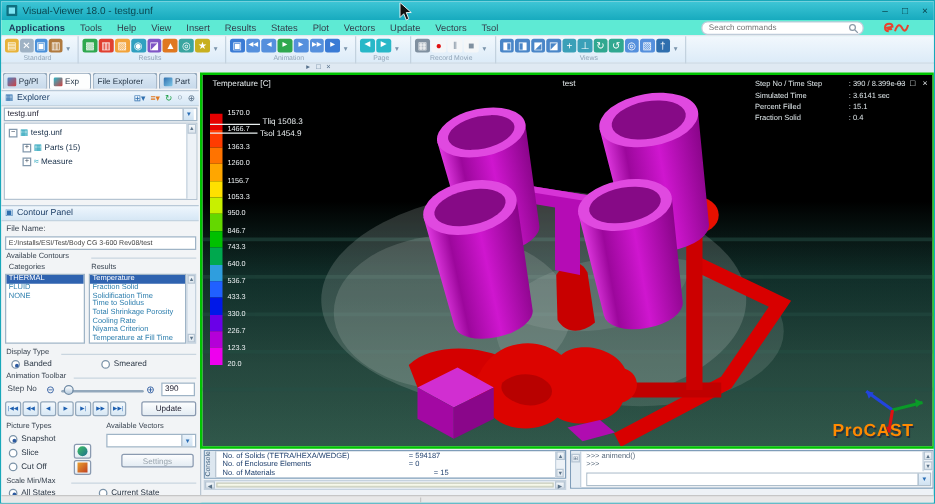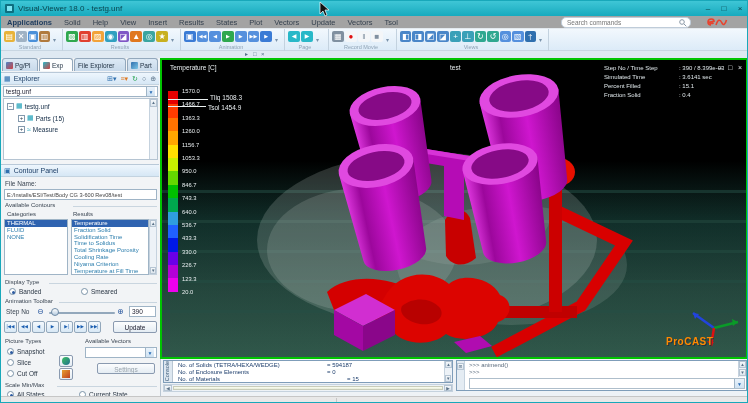--- a/index.html
+++ b/index.html
@@ -4,21 +4,21 @@
 <style>
   html,body{margin:0;padding:0;background:#9aa5ad;}
   *{box-sizing:border-box;font-family:"Liberation Sans","DejaVu Sans",sans-serif;}
   #root{position:relative;width:748px;height:403px;background:#eef2f6;overflow:hidden;border:1px solid #18a8ba;}
   .a{position:absolute;}
   
   #titlebar{left:0;top:0;width:748px;height:15px;background:linear-gradient(#3fc6d6,#17aabe);}
   #titlebar .t{font-size:8px;color:#0a4650;line-height:15px;}
   .winbtn{font-size:8px;color:#073b43;width:14px;text-align:center;line-height:15px;cursor:default;}
   
-  #menubar{left:0;top:15px;width:748px;height:13px;background:#a3a3a3;border-bottom:1px solid #e3e9ef;display:flex;align-items:center;}
+  #menubar{left:0;top:15px;width:748px;height:13px;background:#5eead4;border-bottom:1px solid #e3e9ef;display:flex;align-items:center;}
   .menu-item{font-size:7.5px;color:#333f4d;padding:0 6px;line-height:13px;}
   .menu-item.first{font-weight:bold;color:#1d3b5e;}
   #searchbox{left:560px;top:16px;width:130px;height:11px;border:1px solid #bfccd9;border-radius:5px;background:#fff;display:flex;align-items:center;padding:0 3px;}
   #searchbox input{border:0;outline:0;flex:1;font-size:6.5px;color:#555;background:transparent;min-width:0;}
   
   #toolbar{left:0;top:28px;width:748px;height:22px;background:linear-gradient(#f2f8fd,#dcebf8);border-bottom:1px solid #c8d6e2;display:flex;}
   .tgroup{position:relative;height:22px;border-right:1px solid #c3d2df;padding:1px 6px 0 3px;display:flex;flex-direction:column;}
   .ticons{display:flex;gap:1px;align-items:center;height:13px;}
   .ti{display:inline-block;width:12px;height:11px;font-size:8px;line-height:11px;text-align:center;border-radius:2px;color:#fff;}
   .tlabel{font-size:5.5px;color:#8fa3b6;text-align:center;margin-top:1px;}
@@ -48,21 +48,21 @@
   .btn{position:absolute;background:linear-gradient(#fcfdfe,#e4ecf3);border:1px solid #8a9ab0;border-radius:2px;font-size:6.5px;color:#223;text-align:center;}
   .mbtn{width:13px;height:12px;border:1px solid #93a8bc;border-radius:2px;background:linear-gradient(#f4f9fd,#d8e8f5);color:#1d5fb0;font-size:4.5px;line-height:10px;text-align:center;}
   
   #viewport{left:159px;top:57px;width:588px;height:301px;border:2px solid #00c400;background:linear-gradient(#000 0%,#000 34%,#11302b 55%,#24473e 78%,#2c5246 100%);overflow:hidden;}
   #viewport .wt{color:#e8eef0;font-size:6.5px;}
   .vinfo{position:absolute;display:flex;font-size:6px;color:#dfe7ea;}
   .vinfo .il{width:75px;}
   .legend-tick{position:absolute;font-size:5.8px;color:#e9eef0;}
   .band{width:10px;}
   .tmark{position:absolute;height:1px;background:#e9efef;}
-  #procast{position:absolute;font-size:10px;font-weight:bold;color:#ff8a00;text-shadow:1px 1px 0 #24313d;letter-spacing:0.5px;}
+  #procast{position:absolute;font-size:14px;font-weight:bold;color:#ff8a00;text-shadow:1px 1px 0 #24313d;letter-spacing:0.5px;}
   
   #consoleL{left:162px;top:359px;width:290px;height:23px;background:#fff;border:1px solid #7f9db9;}
   #consoleR{left:455px;top:359px;width:291px;height:31px;background:#fff;border:1px solid #7f9db9;}
   .cline{position:absolute;font-size:6px;color:#20406e;white-space:nowrap;}
   .sb{background:linear-gradient(#f4f7fa,#dde6ee);border:1px solid #b6c5d3;color:#5a7288;font-size:4.5px;text-align:center;}
   #statusbar{left:0;top:395px;width:748px;height:8px;background:#e8e8e8;border-top:1px solid #c6c6c6;}
   .vtab{writing-mode:vertical-rl;transform:rotate(180deg);font-size:5.5px;color:#3a5a78;}
 </style>
 </head>
 <body>
@@ -78,21 +78,21 @@
     <span class="a winbtn" style="left:700px">–</span>
     <span class="a winbtn" style="left:716px">□</span>
     <span class="a winbtn" style="left:732px">×</span>
   </div>
   <svg class="a" style="left:318px;top:1px;z-index:50" width="11" height="15">
       <polygon points="1,0 1,12 4,9 6,14 8,13 6,8 10,8" fill="#111" stroke="#fff" stroke-width="0.7"></polygon>
     </svg>
 
   <div class="a" id="menubar">
     <span class="menu-item first">Applications</span>
-    <span class="menu-item">Solid</span>
+    <span class="menu-item">Tools</span>
     <span class="menu-item">Help</span>
     <span class="menu-item">View</span>
     <span class="menu-item">Insert</span>
     <span class="menu-item">Results</span>
     <span class="menu-item">States</span>
     <span class="menu-item">Plot</span>
     <span class="menu-item">Vectors</span>
     <span class="menu-item">Update</span>
     <span class="menu-item">Vectors</span>
     <span class="menu-item">Tsol</span>

